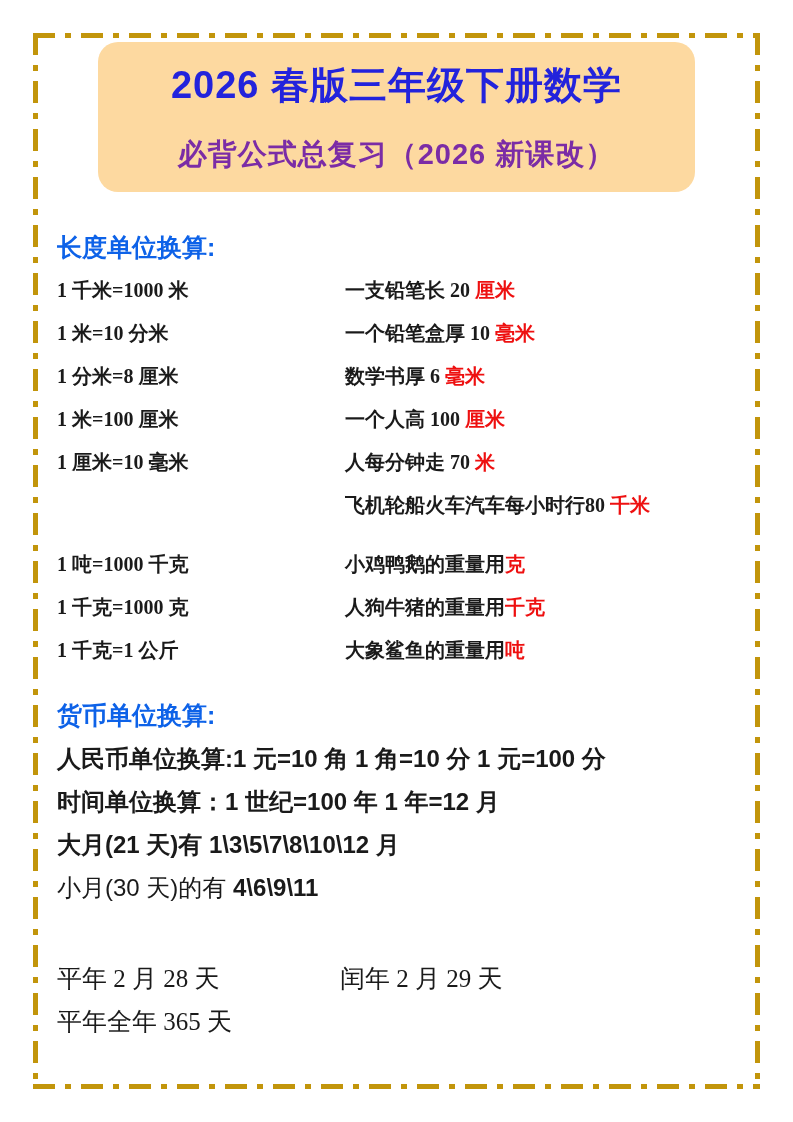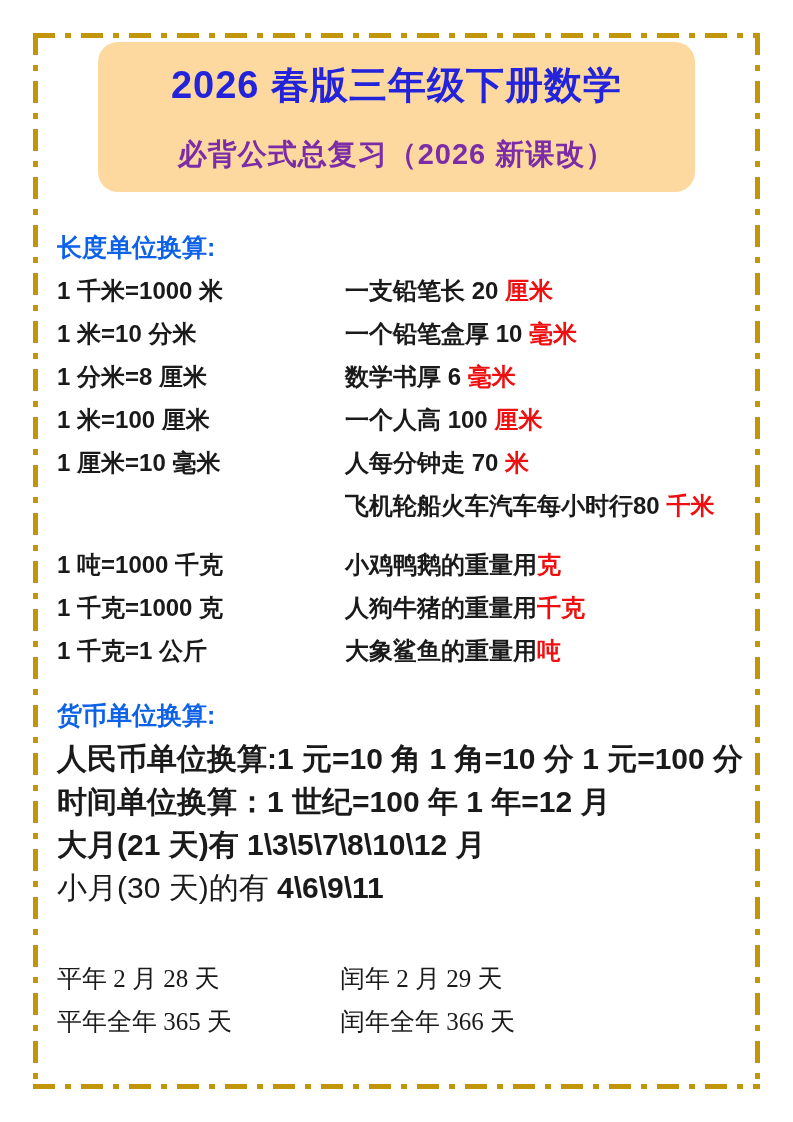--- a/index.html
+++ b/index.html
@@ -57,25 +57,25 @@
 
   
   .content{margin-left:24px;margin-right:6px;}
   .sec-heading{
     color:var(--head-blue);font-size:25px;font-weight:bold;
     height:43px;line-height:43px;
   }
   .section.s1{margin-top:34px;}
   .section.s2{margin-top:16px;}
   .section.s3{margin-top:22px;}
-  .row{display:flex;height:43px;line-height:43px;font-size:24px;font-weight:bold;}
+  .row{display:flex;height:43px;line-height:43px;font-size:20px;font-weight:bold;font-family:Liberation Serif, serif;}
   .cell-left{width:288px;flex:0 0 auto;}
   .cell-right{flex:1;white-space:nowrap;}
   .red{color:var(--red);}
-  .line{height:43px;line-height:43px;font-size:30px;font-weight:bold;white-space:nowrap;}
+  .line{height:43px;line-height:43px;font-size:24px;font-weight:bold;white-space:nowrap;}
   .line.light{font-weight:normal;}
   .line.light .nums{font-weight:bold;}
 
   
   .year{margin-top:48px;}
   .year .row{
     font-family:"Liberation Serif","DejaVu Serif",serif;
     font-weight:normal;font-size:25px;
   }
   .year .cell-left{width:283px;}
@@ -153,18 +153,17 @@
       <div class="line light"><span>小月(30 天)的有 </span><span class="nums">4\6\9\11</span></div>
     </div>
 
     <div class="year">
       <div class="row">
         <span class="cell-left">平年 2 月 28 天</span>
         <span class="cell-right">闰年 2 月 29 天</span>
       </div>
       <div class="row">
         <span class="cell-left">平年全年 365 天</span>
-        <span class="cell-right">闰年全年 366 天</span>
       </div>
     </div>
 
   </div>
 </div>
 
 </body></html>

